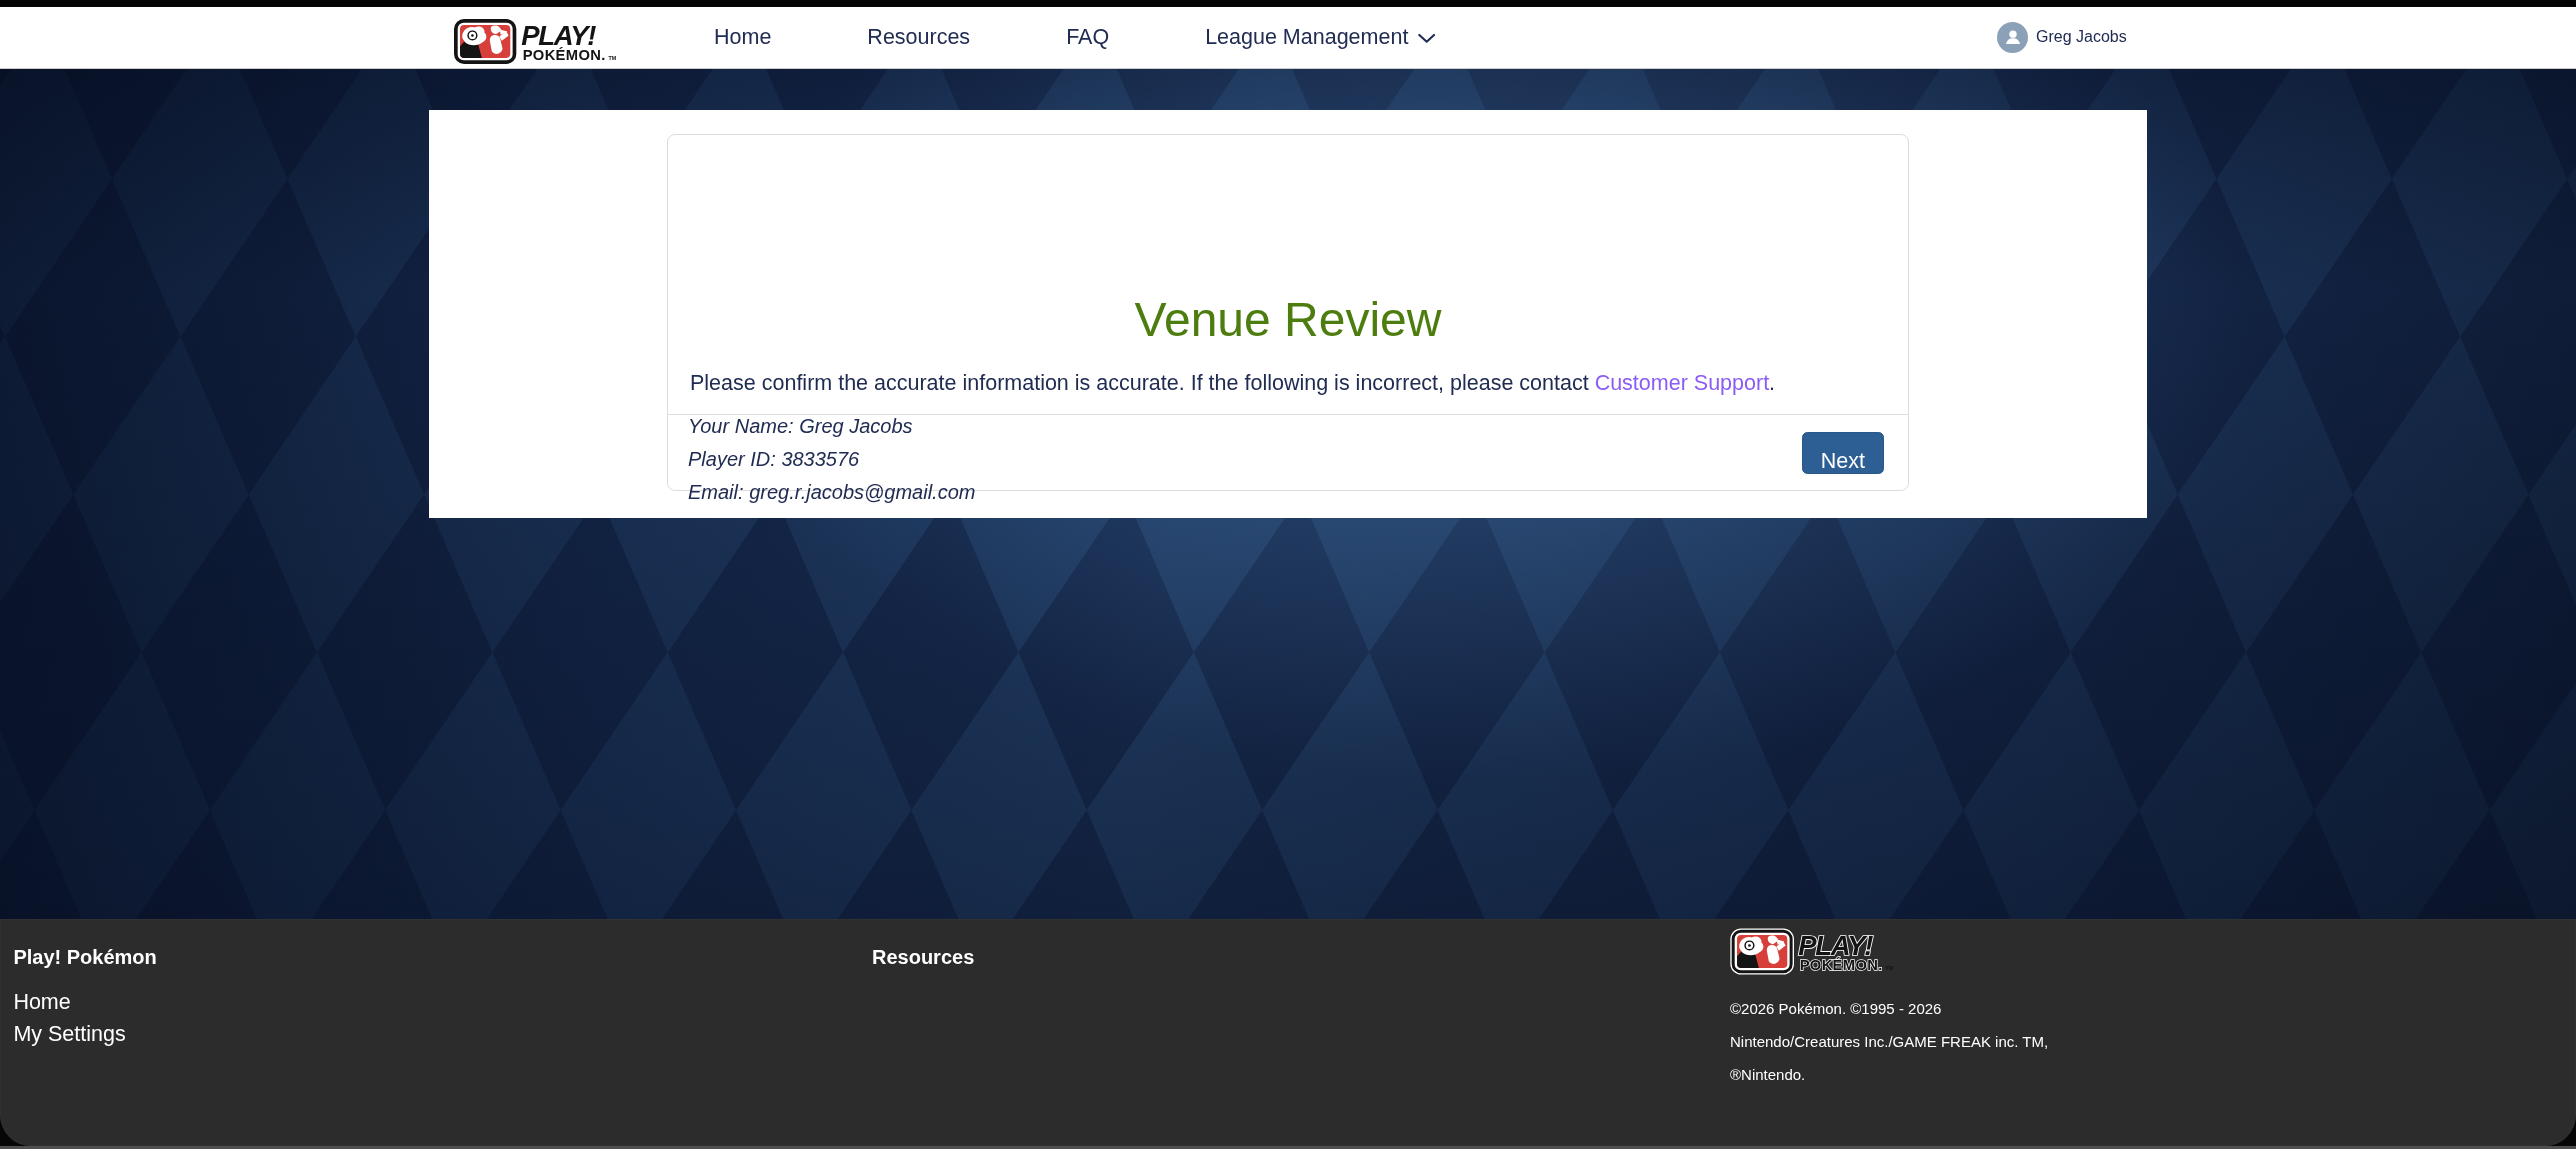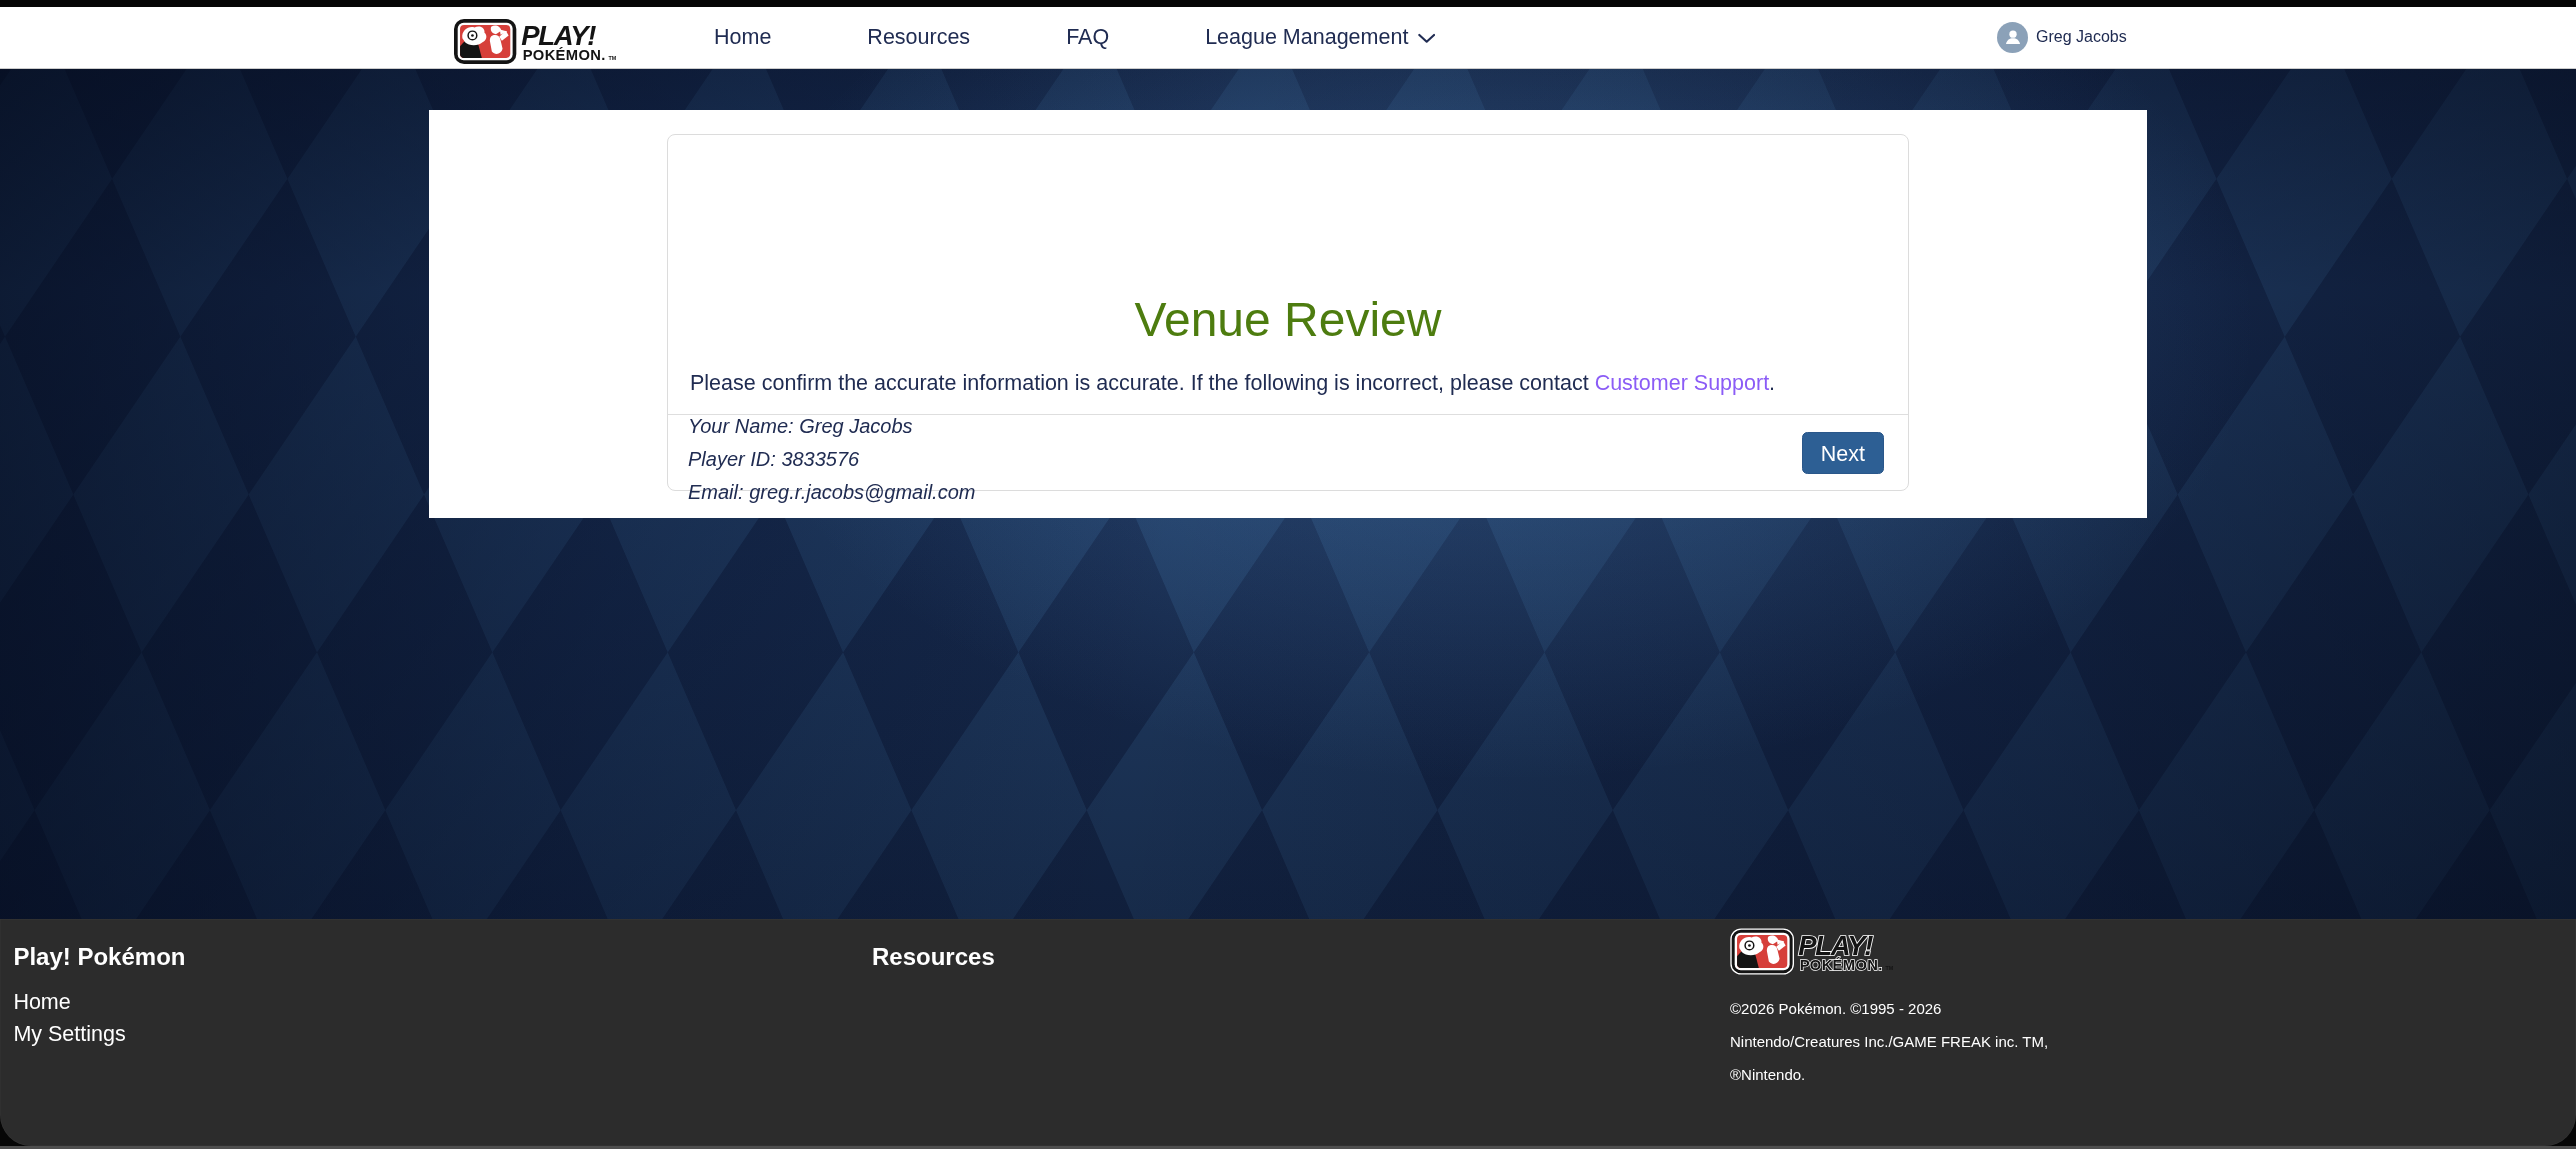--- a/index.html
+++ b/index.html
@@ -57,35 +57,35 @@
     position:absolute;left:22px;top:232px;width:1200px;
     font-size:21.5px;line-height:32px;color:#202c52;white-space:nowrap;
   }
   .intro a{color:#8b5cf6;text-decoration:none;cursor:pointer;}
   .info-block{position:absolute;left:20px;top:275px;font-size:20px;line-height:33px;color:#202c52;font-style:italic;}
   .card-footer{
     position:absolute;left:0;right:0;bottom:0;height:76px;box-sizing:border-box;
     border-top:1.3px solid #dedede;
   }
   .next-btn{
-    position:absolute;right:24px;top:17px;height:42px;padding:9px 18px;
+    position:absolute;right:24px;top:17px;height:42px;padding:16px 18px;
     background:#2d5f94;border:0.7px solid #2a578a;border-radius:5.4px;
     color:#ffffff;font-size:21.5px;font-family:inherit;cursor:pointer;
   }
   
   .footer-wrap{position:absolute;left:0;top:919px;width:2576px;height:231px;background:#060606;}
   .footer-baseboard{position:absolute;left:0;bottom:0;width:100%;height:4px;background:#4f4f4f;}
   .footer-panel{
     position:absolute;left:0;top:0;right:0;bottom:4px;background:#2c2c2c;
     border-radius:0 0 31px 31px;box-shadow:inset 0 0 0 0.7px rgba(255,255,255,0.04);
   }
   .f-col{position:absolute;top:21.5px;color:#ffffff;}
   .f-col-1{left:13.4px;}
   .f-col-2{left:872px;}
-  .f-heading{font-size:24px;font-weight:700;line-height:32px;}
+  .f-heading{font-size:20px;font-weight:700;line-height:32px;}
   .f-links{margin-top:13.4px;display:flex;flex-direction:column;}
   .f-link{font-size:21.5px;line-height:32px;color:#ffffff;text-decoration:none;cursor:pointer;}
   .f-col-3{position:absolute;left:1730px;top:9.4px;color:#ffffff;}
   .f-logo{width:201px;height:47px;}
   .copyright{margin-top:14.8px;font-size:15px;line-height:33px;color:#ffffff;}
   
   .logo-play{
     font-family:"Liberation Sans","DejaVu Sans",sans-serif;font-style:italic;font-weight:900;
     font-size:41px;letter-spacing:-2px;fill:#141414;stroke:#ffffff;stroke-width:2.5px;paint-order:stroke;
   }

